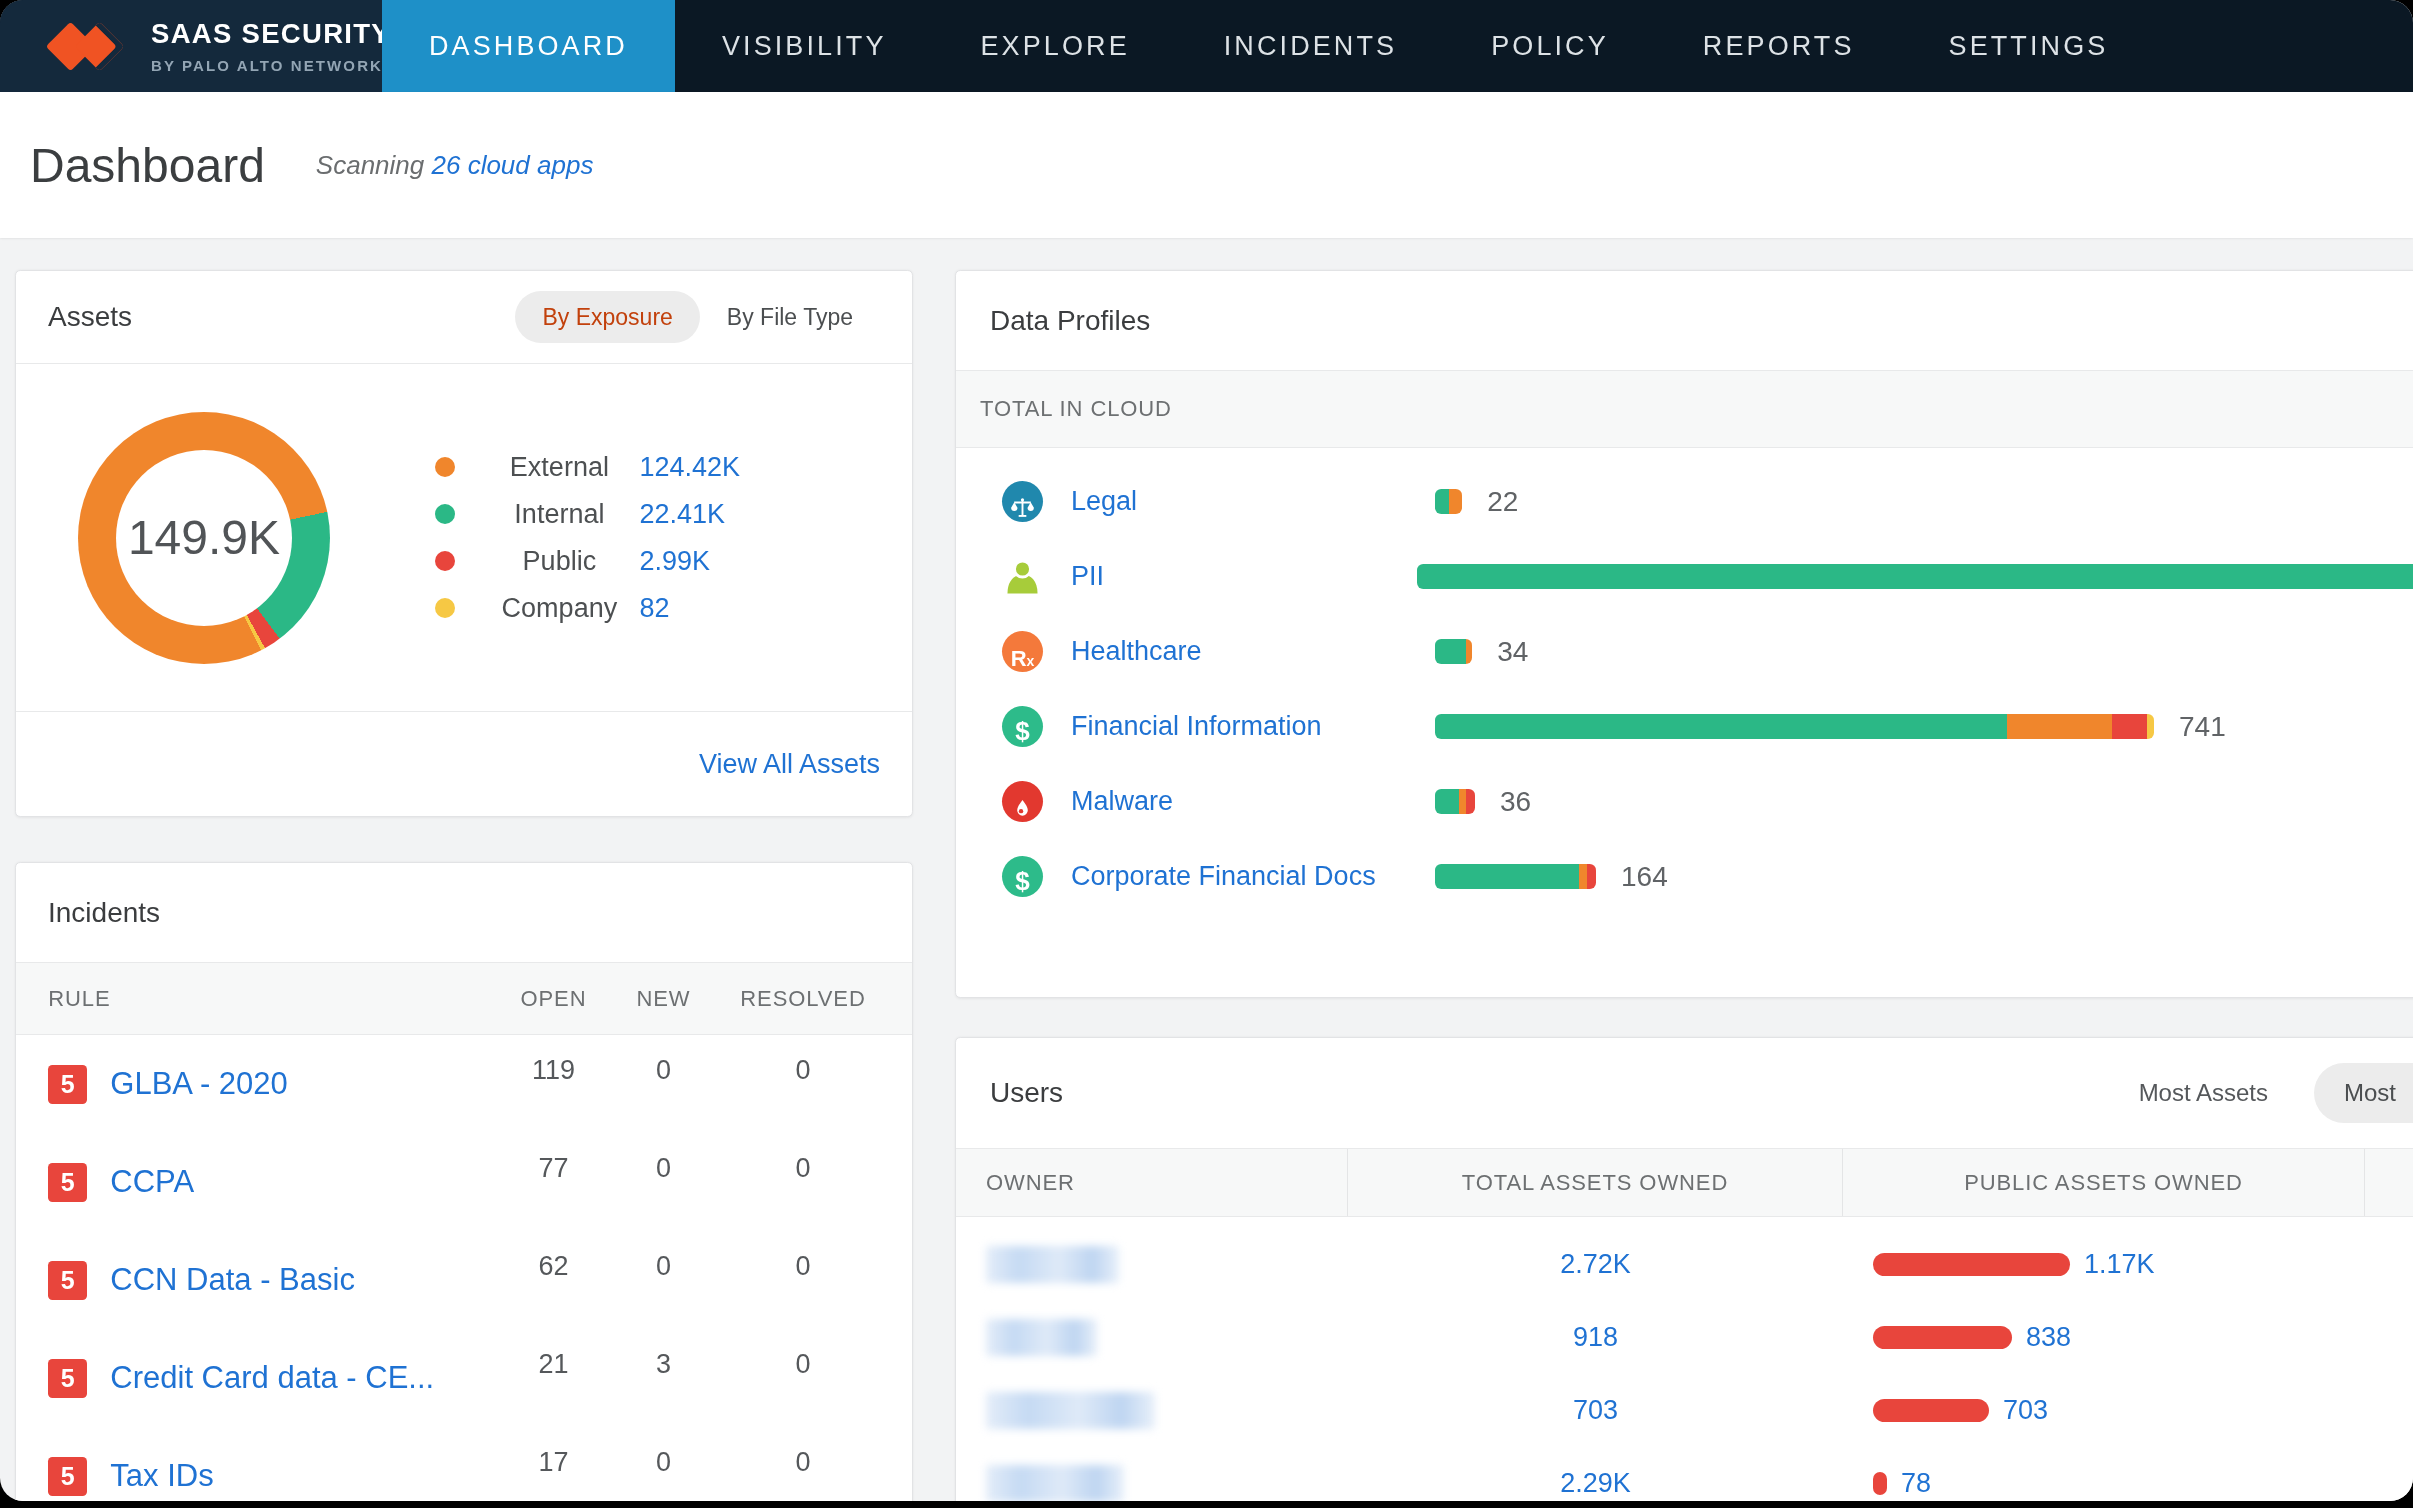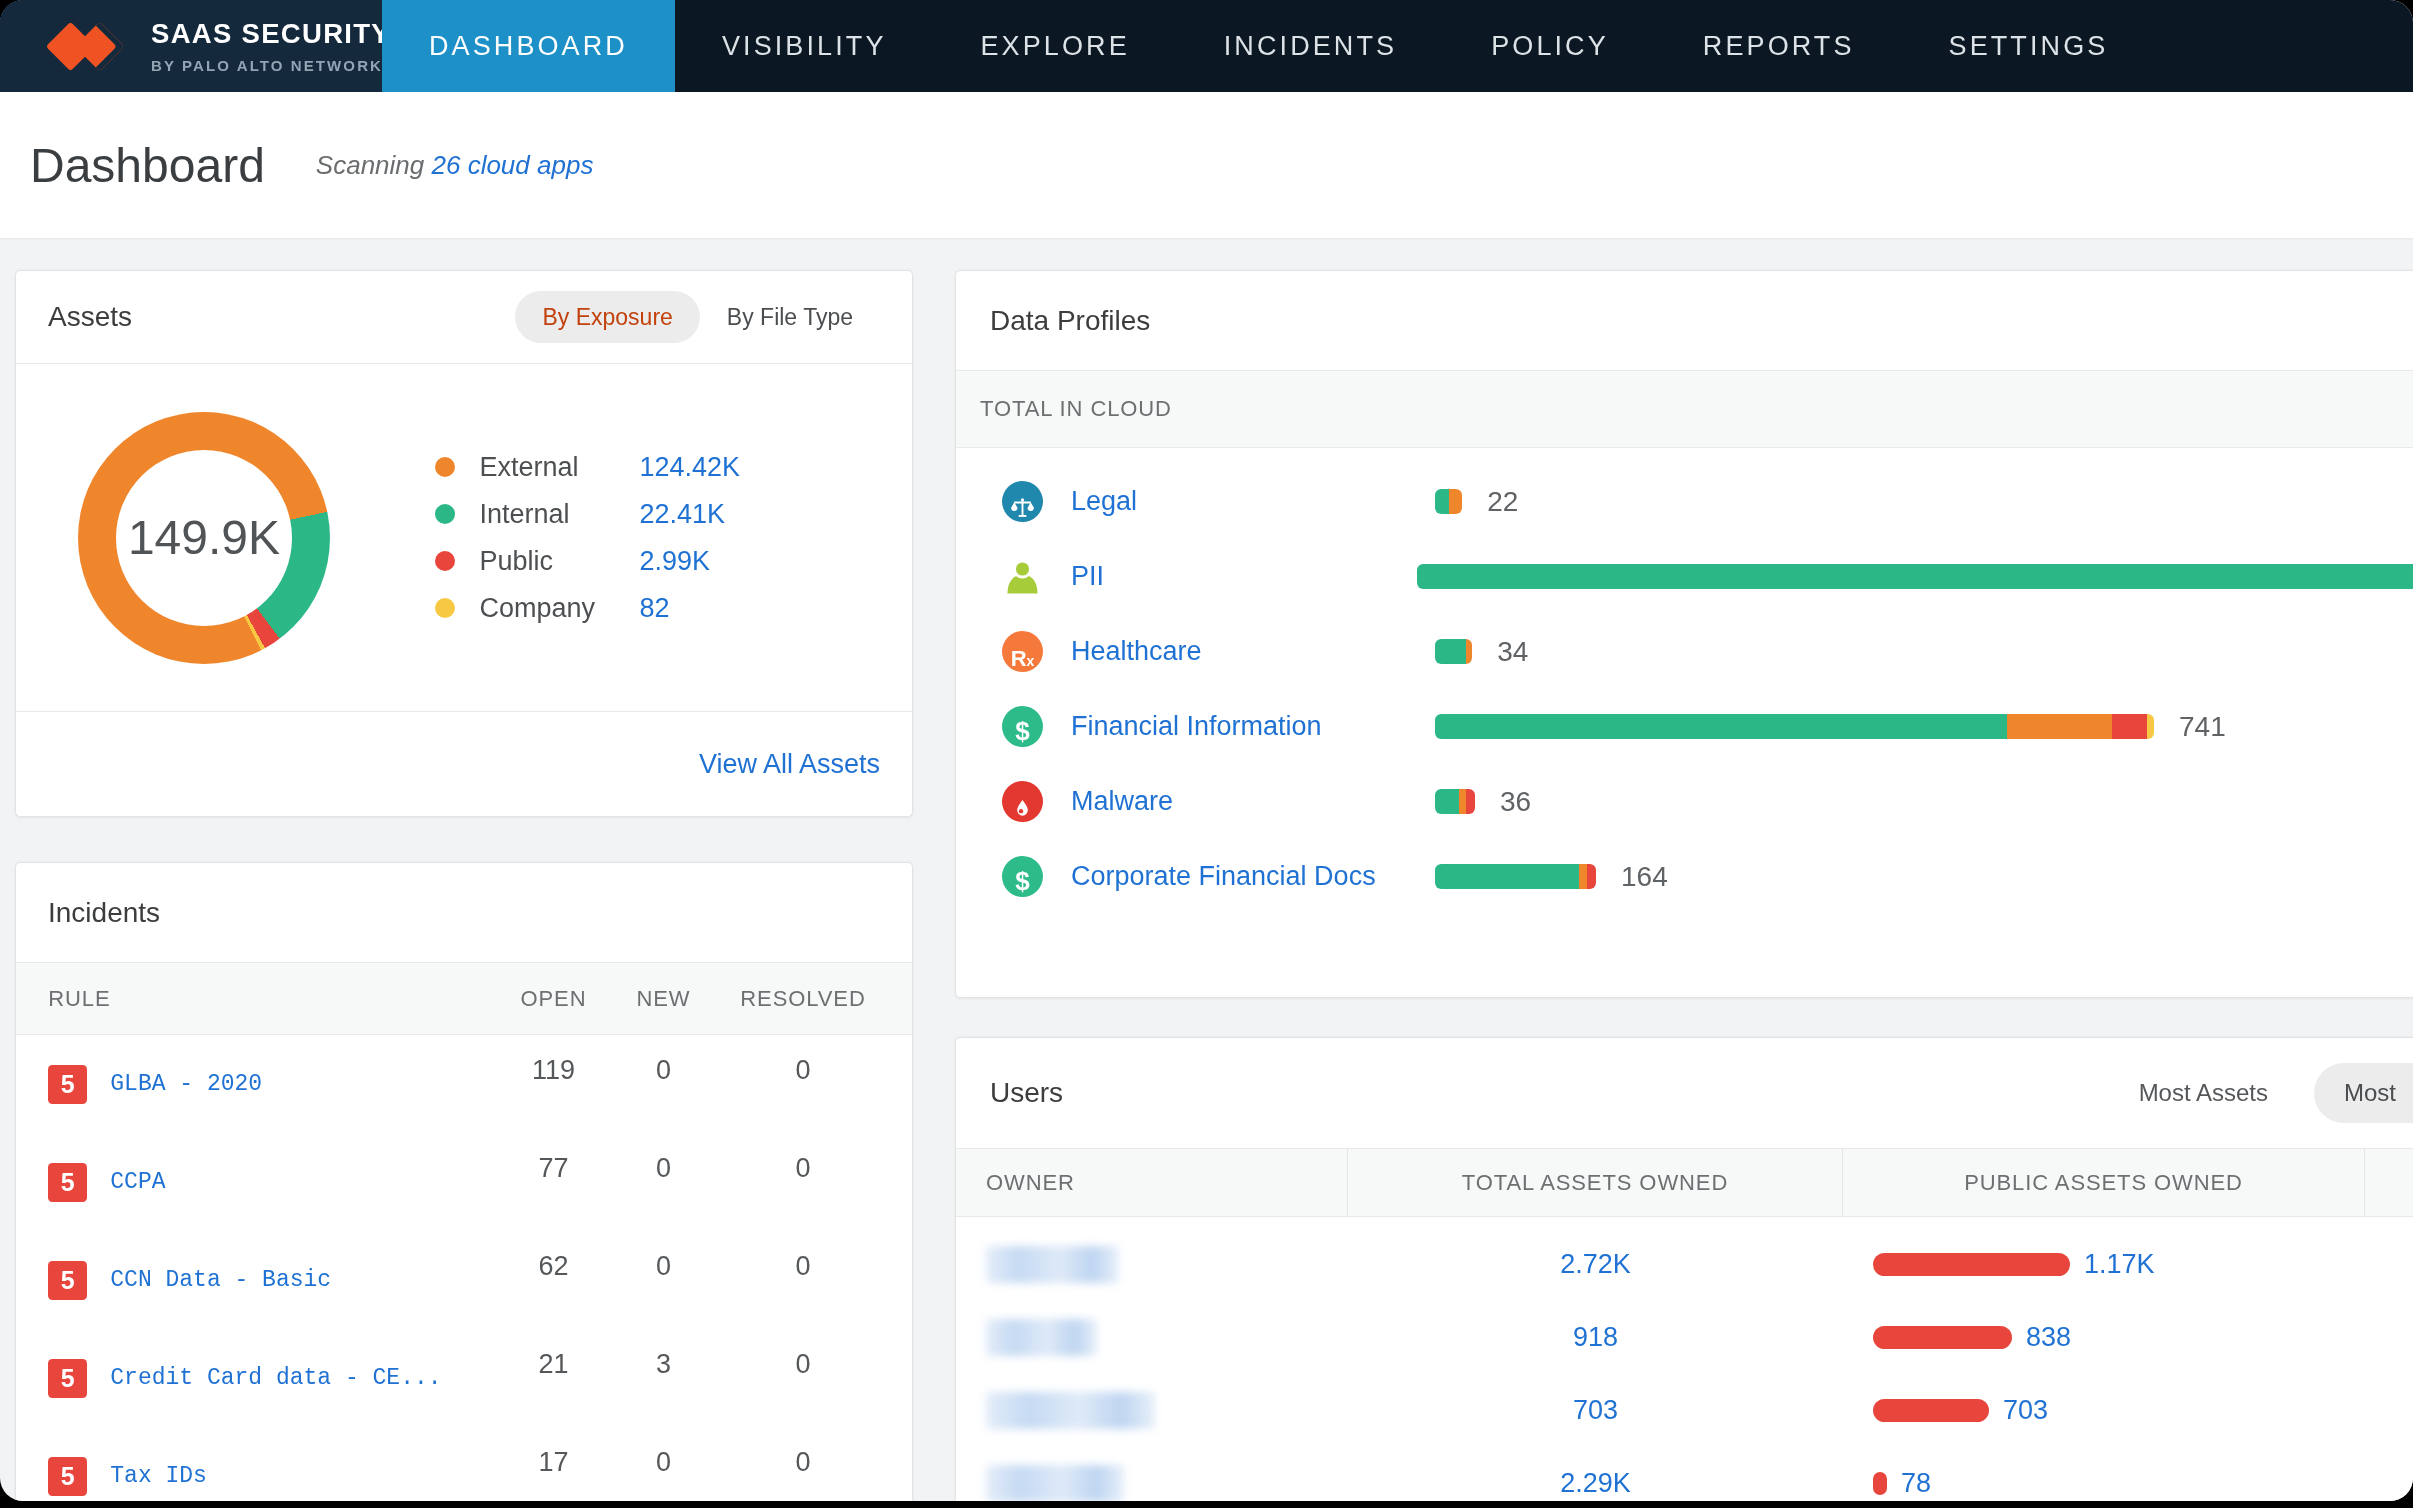--- a/index.html
+++ b/index.html
@@ -36,39 +36,39 @@
   #assets { left:15px; top:0; width:898px; height:547px; }
   .assets-head { height:92px; display:flex; align-items:center; padding:5px 32px; }
   .assets-head .spacer { flex:1; }
   .pill { font-size:23px; color:#c2410c; background:#ececec; border-radius:886px; padding:12.4px 27px; cursor:pointer; white-space:nowrap; }
   .plain-toggle { font-size:23px; color:#4b4e50; padding:12.4px 27px; cursor:pointer; white-space:nowrap; }
   .assets-body { border-top:0.9px solid #e8e9ea; height:348px; display:flex; align-items:center; padding:0 32px; }
   .donut-wrap { position:relative; width:252px; height:252px; margin-left:30px; flex:0 0 auto; }
   .donut { width:252px; height:252px; border-radius:50%; }
   .donut-hole { position:absolute; left:38px; top:38px; width:176px; height:176px; background:#fff; border-radius:50%; display:flex; align-items:center; justify-content:center; }
   .donut-total { font-size:48px; color:#515457; }
-  .legend { margin-left:105px; display:flex; flex-direction:column; gap:16px; }
+  .legend { margin-left:105px; display:flex; flex-direction:column; gap:16px;text-align:center; }
   .legend-row { display:flex; align-items:center; }
   .legend-dot { width:20.4px; height:20.4px; border-radius:50%; flex:0 0 auto; }
   .legend-label { font-size:27px; color:#4d5052; margin-left:24px; width:160px; }
   .legend-value { font-size:27px; color:#1f72d3; cursor:pointer; }
   .assets-footer { border-top:0.9px solid #e8e9ea; height:105px; display:flex; align-items:center; justify-content:flex-end; padding:0 32px; }
   .link { color:#1f72d3; font-size:27px; text-decoration:none; cursor:pointer; }
 
   
   #incidents { left:15px; top:592px; width:898px; height:967px; }
   .inc-head { height:99px; display:flex; align-items:center; padding:0 32px; }
   .inc-cols { display:grid; grid-template-columns:1fr 105px 115px 164px; align-items:center; padding:18px 27px; }
   .inc-colhead { height:73px; }
   .inc-colhead > div:first-child { padding-left:5.3px; }
   .inc-colhead .num-col { text-align:center; }
   .inc-row { height:98px; border-bottom:none; }
   .inc-rule { display:flex; align-items:center; gap:23px; padding-left:5.3px; }
   .sev-badge { width:39px; height:39px; background:#e8453c; color:#fff; border-radius:4.4px; font-size:25px; font-weight:bold; display:flex; align-items:center; justify-content:center; flex:0 0 auto; }
-  .inc-rule a { font-size:23px;font-family:Liberation Mono, monospace; }
+  .inc-rule a { font-size:31px; }
   .inc-num { font-size:27px; color:#55585b; text-align:center; position:relative; top:-14px; }
 
   
   #data-profiles { left:955px; top:0; width:1500px; height:728px; }
   .dp-head { height:99px; display:flex; align-items:center; padding:0 34px; }
   .dp-colhead { height:78px; display:flex; align-items:center; }
   .dp-colhead .c1 { width:439px; padding-left:34px; align-self:stretch; display:flex; align-items:center; border-right:0.9px solid #e4e5e6; }
   .dp-colhead .c2 { padding-left:24px; }
   .dp-rows { padding-top:16px; }
   .dp-row { height:75px; display:flex; align-items:center; }

